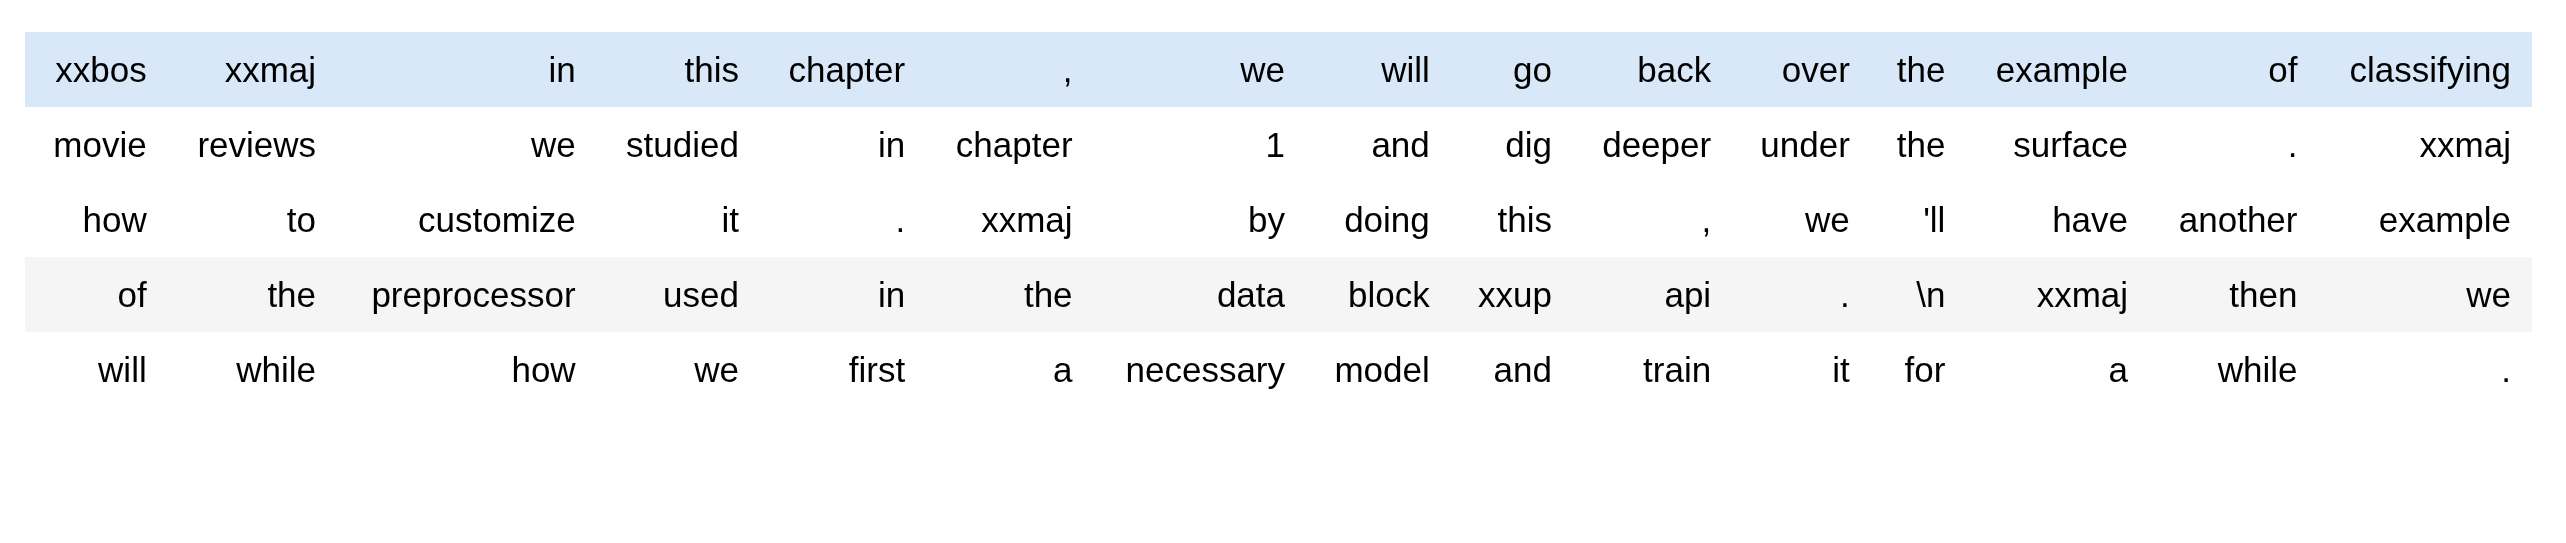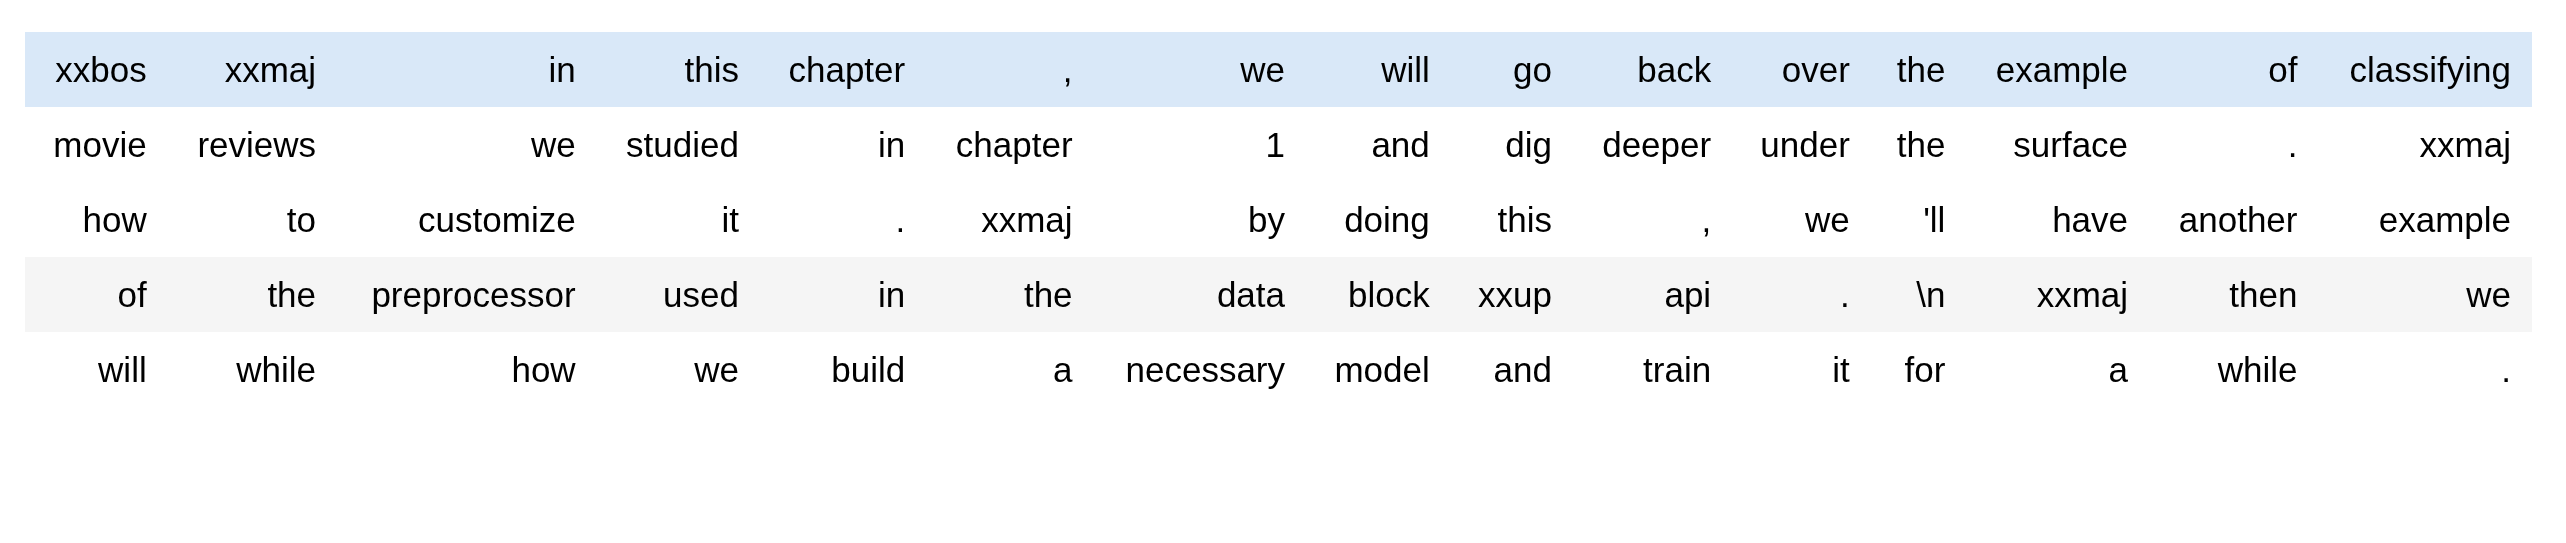--- a/index.html
+++ b/index.html
@@ -112,21 +112,21 @@
         <td>\n</td>
         <td>xxmaj</td>
         <td>then</td>
         <td>we</td>
       </tr>
       <tr class="default">
         <td>will</td>
         <td>while</td>
         <td>how</td>
         <td>we</td>
-        <td>build</td>
+        <td>first</td>
         <td>a</td>
         <td>necessary</td>
         <td>model</td>
         <td>and</td>
         <td>train</td>
         <td>it</td>
         <td>for</td>
         <td>a</td>
         <td>while</td>
         <td>.</td>

